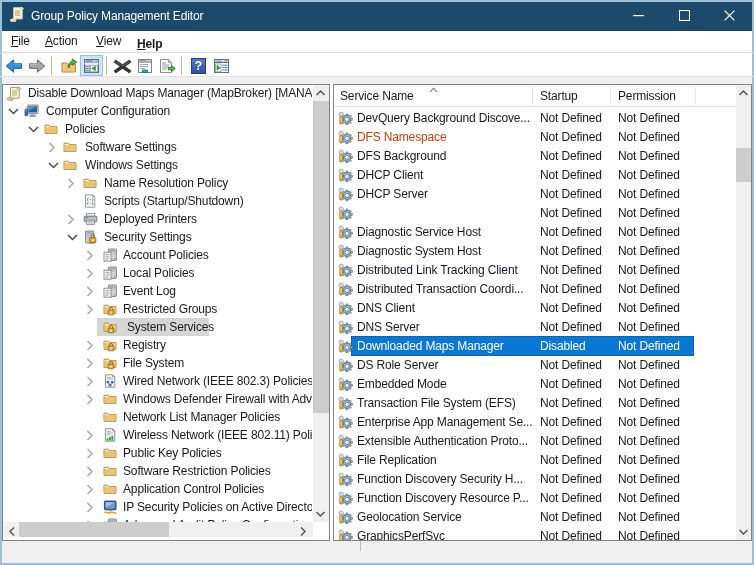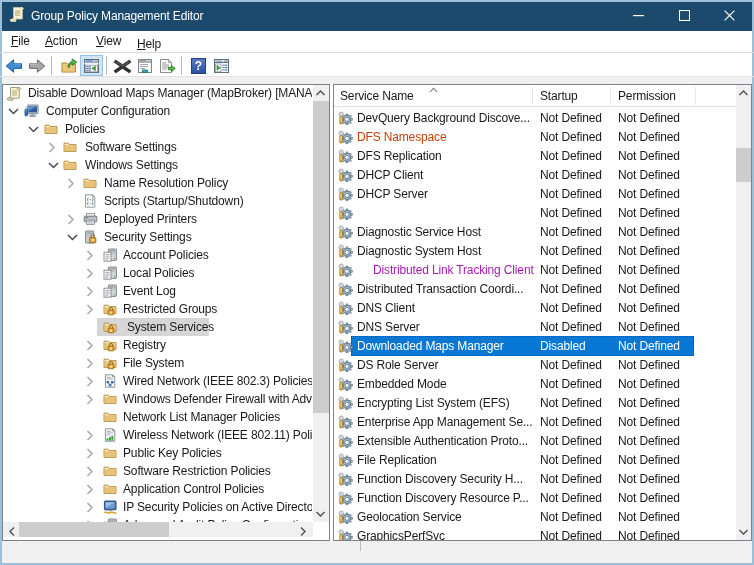--- a/index.html
+++ b/index.html
@@ -171,21 +171,21 @@
 <svg class="ab" style="left:679px;top:10px" width="11" height="11" viewBox="0 0 11 11">
     <rect x="0.5" y="0.5" width="10" height="10" fill="none" stroke="#ffffff" stroke-width="1.1"></rect>
   </svg>
 <svg class="ab" style="left:724px;top:10px" width="11" height="11" viewBox="0 0 11 11">
     <path d="M0.6 0.6 L10.4 10.4 M10.4 0.6 L0.6 10.4" stroke="#ffffff" stroke-width="1.2"></path>
   </svg>
 <div class="ab" style="left:2px;top:31px;width:750px;height:21px;background:#ffffff;"></div>
 <div class="ab txt" style="left:11px;top:31px;height:21px;line-height:21px;"><span style="text-decoration:underline">F</span>ile</div>
 <div class="ab txt" style="left:45px;top:31px;height:21px;line-height:21px;"><span style="text-decoration:underline">A</span>ction</div>
 <div class="ab txt" style="left:96px;top:31px;height:21px;line-height:21px;"><span style="text-decoration:underline">V</span>iew</div>
-<div class="ab txt" style="left:137px;top:34px;height:21px;line-height:21px;"><span style="text-decoration:underline">H</span>elp</div>
+<div class="ab txt" style="left:137px;top:34px;height:21px;line-height:21px;font-weight:bold;"><span style="text-decoration:underline">H</span>elp</div>
 <div class="ab" style="left:0px;top:52px;width:754px;height:1px;background:#d7d7d7;"></div>
 <div class="ab" style="left:2px;top:53px;width:750px;height:24px;background:#ffffff;"></div>
 <div class="ab" style="left:5px;top:58px;line-height:0"><svg width="18" height="16" viewBox="0 0 18 16">
       <path d="M16.5 5.6 L8.6 5.6 L8.6 1.8 L1.2 8 L8.6 14.2 L8.6 10.4 L16.5 10.4 Z" fill="#3e8ed3" stroke="#1d5c94" stroke-width="1"></path>
       <path d="M8.6 5.6 L16.5 5.6 L16.5 6.6 L8.6 6.6 L8.6 3 Z" fill="#77b3e4" opacity="0.9"></path>
     </svg></div>
 <div class="ab" style="left:28px;top:58px;line-height:0"><svg width="18" height="16" viewBox="0 0 18 16">
       <path d="M1.5 5.6 L9.4 5.6 L9.4 1.8 L16.8 8 L9.4 14.2 L9.4 10.4 L1.5 10.4 Z" fill="#a7a7a7" stroke="#6b6b6b" stroke-width="1"></path>
       <path d="M9.4 5.6 L1.5 5.6 L1.5 6.6 L9.4 6.6 L9.4 3 Z" fill="#cfcfcf" opacity="0.9"></path>
     </svg></div>
@@ -473,21 +473,21 @@
 <div class="ab txt" style="left:284px;top:2px;height:19px;line-height:19px;color:#191919;">Not Defined</div>
 <svg class="ab" style="left:4px;top:23px" width="16" height="15" viewBox="0 0 17 16">
       <use href="#gearkey"></use>
     </svg>
 <div class="ab txt" style="left:23px;top:21px;height:19px;line-height:19px;color:#c2410c;">DFS Namespace</div>
 <div class="ab txt" style="left:206px;top:21px;height:19px;line-height:19px;color:#191919;">Not Defined</div>
 <div class="ab txt" style="left:284px;top:21px;height:19px;line-height:19px;color:#191919;">Not Defined</div>
 <svg class="ab" style="left:4px;top:42px" width="16" height="15" viewBox="0 0 17 16">
       <use href="#gearkey"></use>
     </svg>
-<div class="ab txt" style="left:23px;top:40px;height:19px;line-height:19px;color:#191919;">DFS Replication</div>
+<div class="ab txt" style="left:23px;top:40px;height:19px;line-height:19px;color:#191919;">DFS Background</div>
 <div class="ab txt" style="left:206px;top:40px;height:19px;line-height:19px;color:#191919;">Not Defined</div>
 <div class="ab txt" style="left:284px;top:40px;height:19px;line-height:19px;color:#191919;">Not Defined</div>
 <svg class="ab" style="left:4px;top:61px" width="16" height="15" viewBox="0 0 17 16">
       <use href="#gearkey"></use>
     </svg>
 <div class="ab txt" style="left:23px;top:59px;height:19px;line-height:19px;color:#191919;">DHCP Client</div>
 <div class="ab txt" style="left:206px;top:59px;height:19px;line-height:19px;color:#191919;">Not Defined</div>
 <div class="ab txt" style="left:284px;top:59px;height:19px;line-height:19px;color:#191919;">Not Defined</div>
 <svg class="ab" style="left:4px;top:80px" width="16" height="15" viewBox="0 0 17 16">
       <use href="#gearkey"></use>
@@ -508,21 +508,21 @@
 <div class="ab txt" style="left:284px;top:116px;height:19px;line-height:19px;color:#191919;">Not Defined</div>
 <svg class="ab" style="left:4px;top:137px" width="16" height="15" viewBox="0 0 17 16">
       <use href="#gearkey"></use>
     </svg>
 <div class="ab txt" style="left:23px;top:135px;height:19px;line-height:19px;color:#191919;">Diagnostic System Host</div>
 <div class="ab txt" style="left:206px;top:135px;height:19px;line-height:19px;color:#191919;">Not Defined</div>
 <div class="ab txt" style="left:284px;top:135px;height:19px;line-height:19px;color:#191919;">Not Defined</div>
 <svg class="ab" style="left:4px;top:156px" width="16" height="15" viewBox="0 0 17 16">
       <use href="#gearkey"></use>
     </svg>
-<div class="ab txt" style="left:39px;top:154px;height:19px;line-height:19px;color:#a21caf;">Distributed Link Tracking Client</div>
+<div class="ab txt" style="left:23px;top:154px;height:19px;line-height:19px;color:#0f172a;">Distributed Link Tracking Client</div>
 <div class="ab txt" style="left:206px;top:154px;height:19px;line-height:19px;color:#191919;">Not Defined</div>
 <div class="ab txt" style="left:284px;top:154px;height:19px;line-height:19px;color:#191919;">Not Defined</div>
 <svg class="ab" style="left:4px;top:175px" width="16" height="15" viewBox="0 0 17 16">
       <use href="#gearkey"></use>
     </svg>
 <div class="ab txt" style="left:23px;top:173px;height:19px;line-height:19px;color:#191919;">Distributed Transaction Coordi...</div>
 <div class="ab txt" style="left:206px;top:173px;height:19px;line-height:19px;color:#191919;">Not Defined</div>
 <div class="ab txt" style="left:284px;top:173px;height:19px;line-height:19px;color:#191919;">Not Defined</div>
 <svg class="ab" style="left:4px;top:194px" width="16" height="15" viewBox="0 0 17 16">
       <use href="#gearkey"></use>
@@ -551,21 +551,21 @@
 <div class="ab txt" style="left:284px;top:249px;height:19px;line-height:19px;color:#191919;">Not Defined</div>
 <svg class="ab" style="left:4px;top:270px" width="16" height="15" viewBox="0 0 17 16">
       <use href="#gearkey"></use>
     </svg>
 <div class="ab txt" style="left:23px;top:268px;height:19px;line-height:19px;color:#191919;">Embedded Mode</div>
 <div class="ab txt" style="left:206px;top:268px;height:19px;line-height:19px;color:#191919;">Not Defined</div>
 <div class="ab txt" style="left:284px;top:268px;height:19px;line-height:19px;color:#191919;">Not Defined</div>
 <svg class="ab" style="left:4px;top:289px" width="16" height="15" viewBox="0 0 17 16">
       <use href="#gearkey"></use>
     </svg>
-<div class="ab txt" style="left:23px;top:287px;height:19px;line-height:19px;color:#191919;">Encrypting List System (EFS)</div>
+<div class="ab txt" style="left:23px;top:287px;height:19px;line-height:19px;color:#191919;">Transaction File System (EFS)</div>
 <div class="ab txt" style="left:206px;top:287px;height:19px;line-height:19px;color:#191919;">Not Defined</div>
 <div class="ab txt" style="left:284px;top:287px;height:19px;line-height:19px;color:#191919;">Not Defined</div>
 <svg class="ab" style="left:4px;top:308px" width="16" height="15" viewBox="0 0 17 16">
       <use href="#gearkey"></use>
     </svg>
 <div class="ab txt" style="left:23px;top:306px;height:19px;line-height:19px;color:#191919;">Enterprise App Management Se...</div>
 <div class="ab txt" style="left:206px;top:306px;height:19px;line-height:19px;color:#191919;">Not Defined</div>
 <div class="ab txt" style="left:284px;top:306px;height:19px;line-height:19px;color:#191919;">Not Defined</div>
 <svg class="ab" style="left:4px;top:327px" width="16" height="15" viewBox="0 0 17 16">
       <use href="#gearkey"></use>

